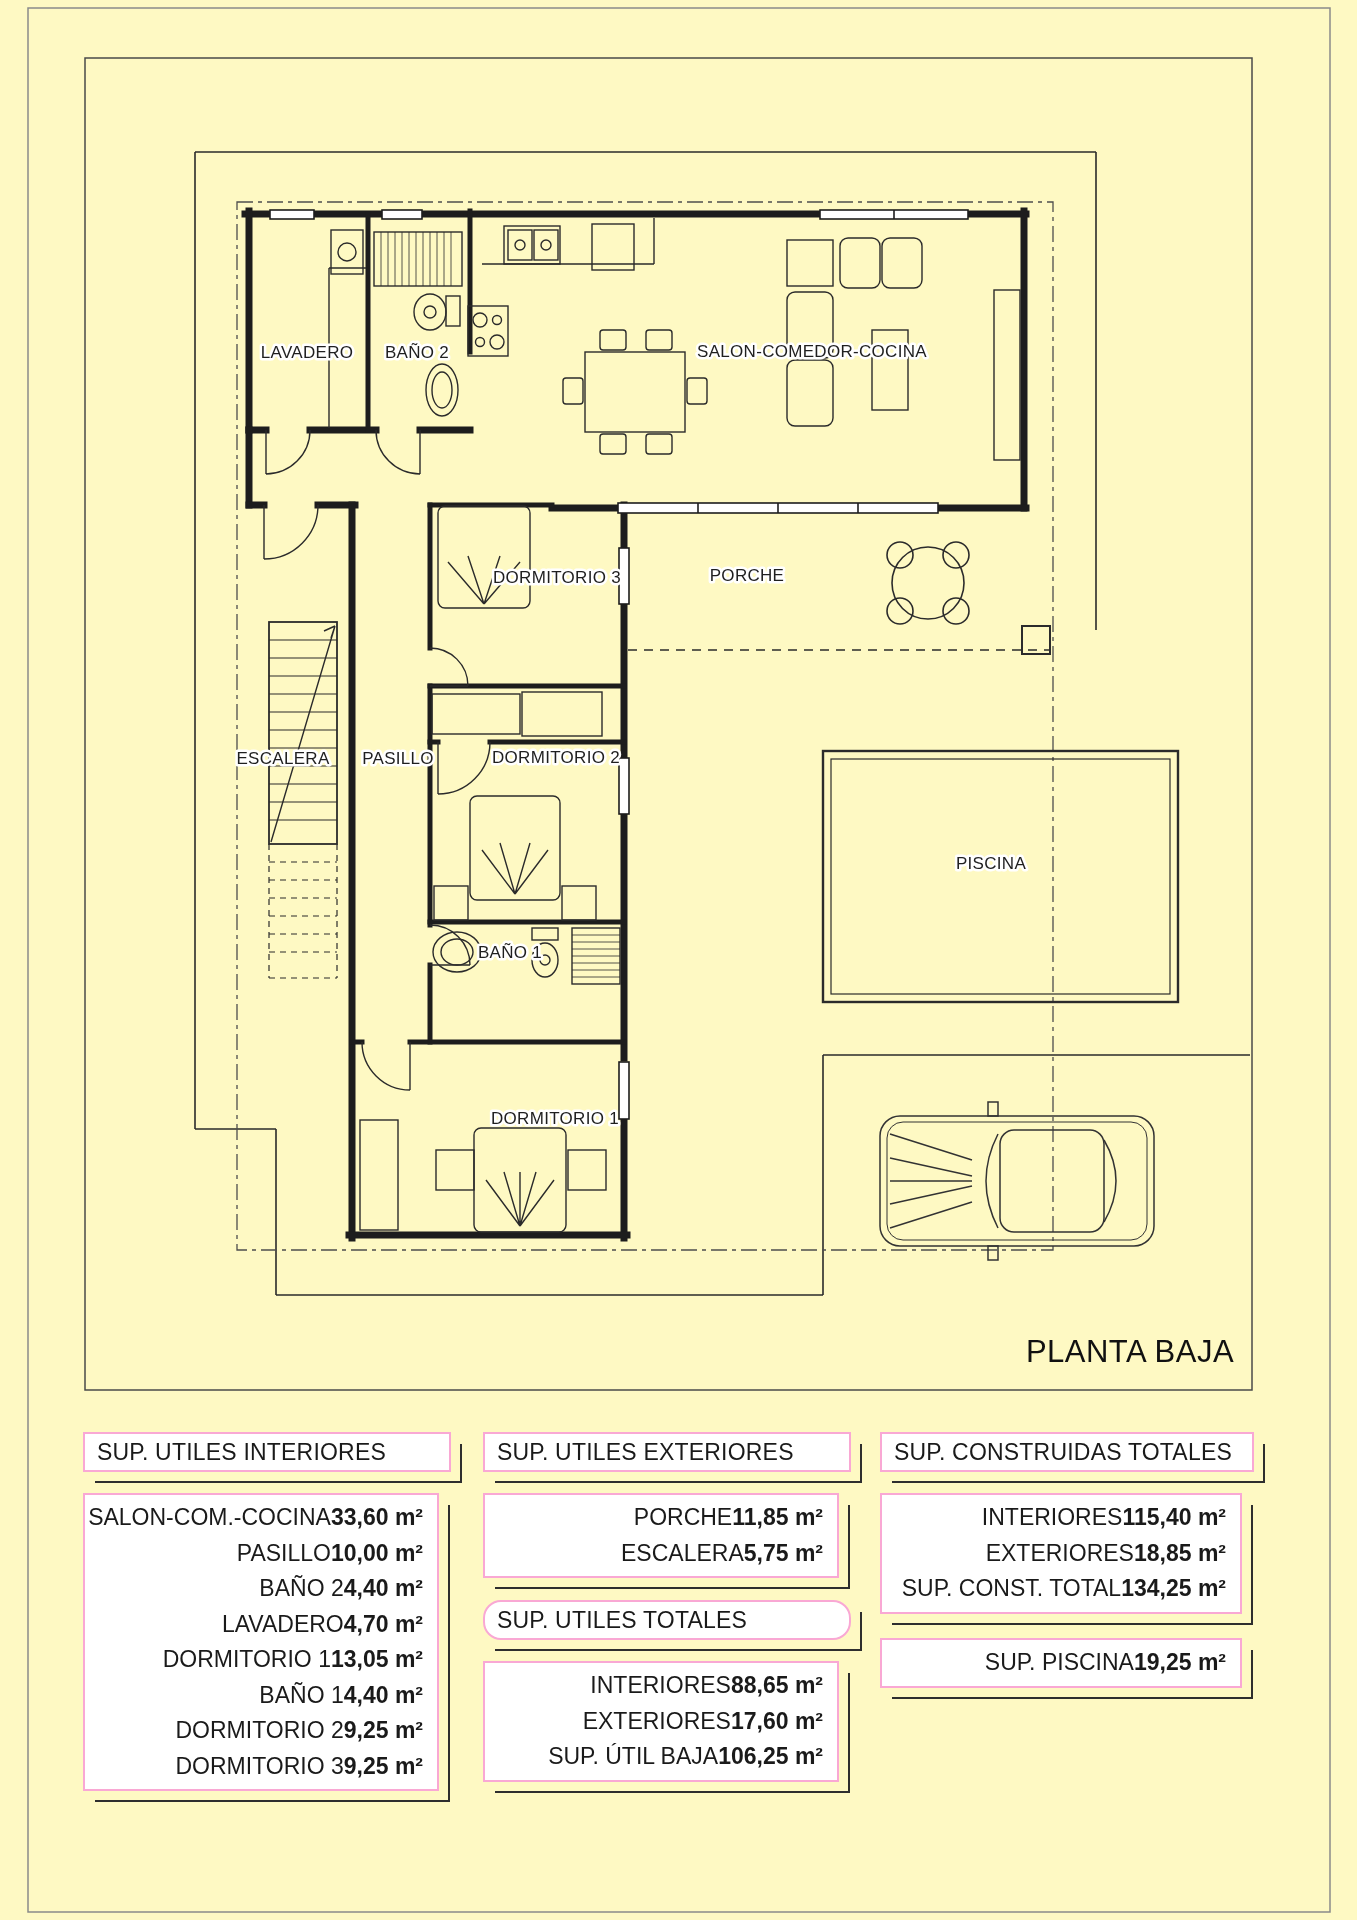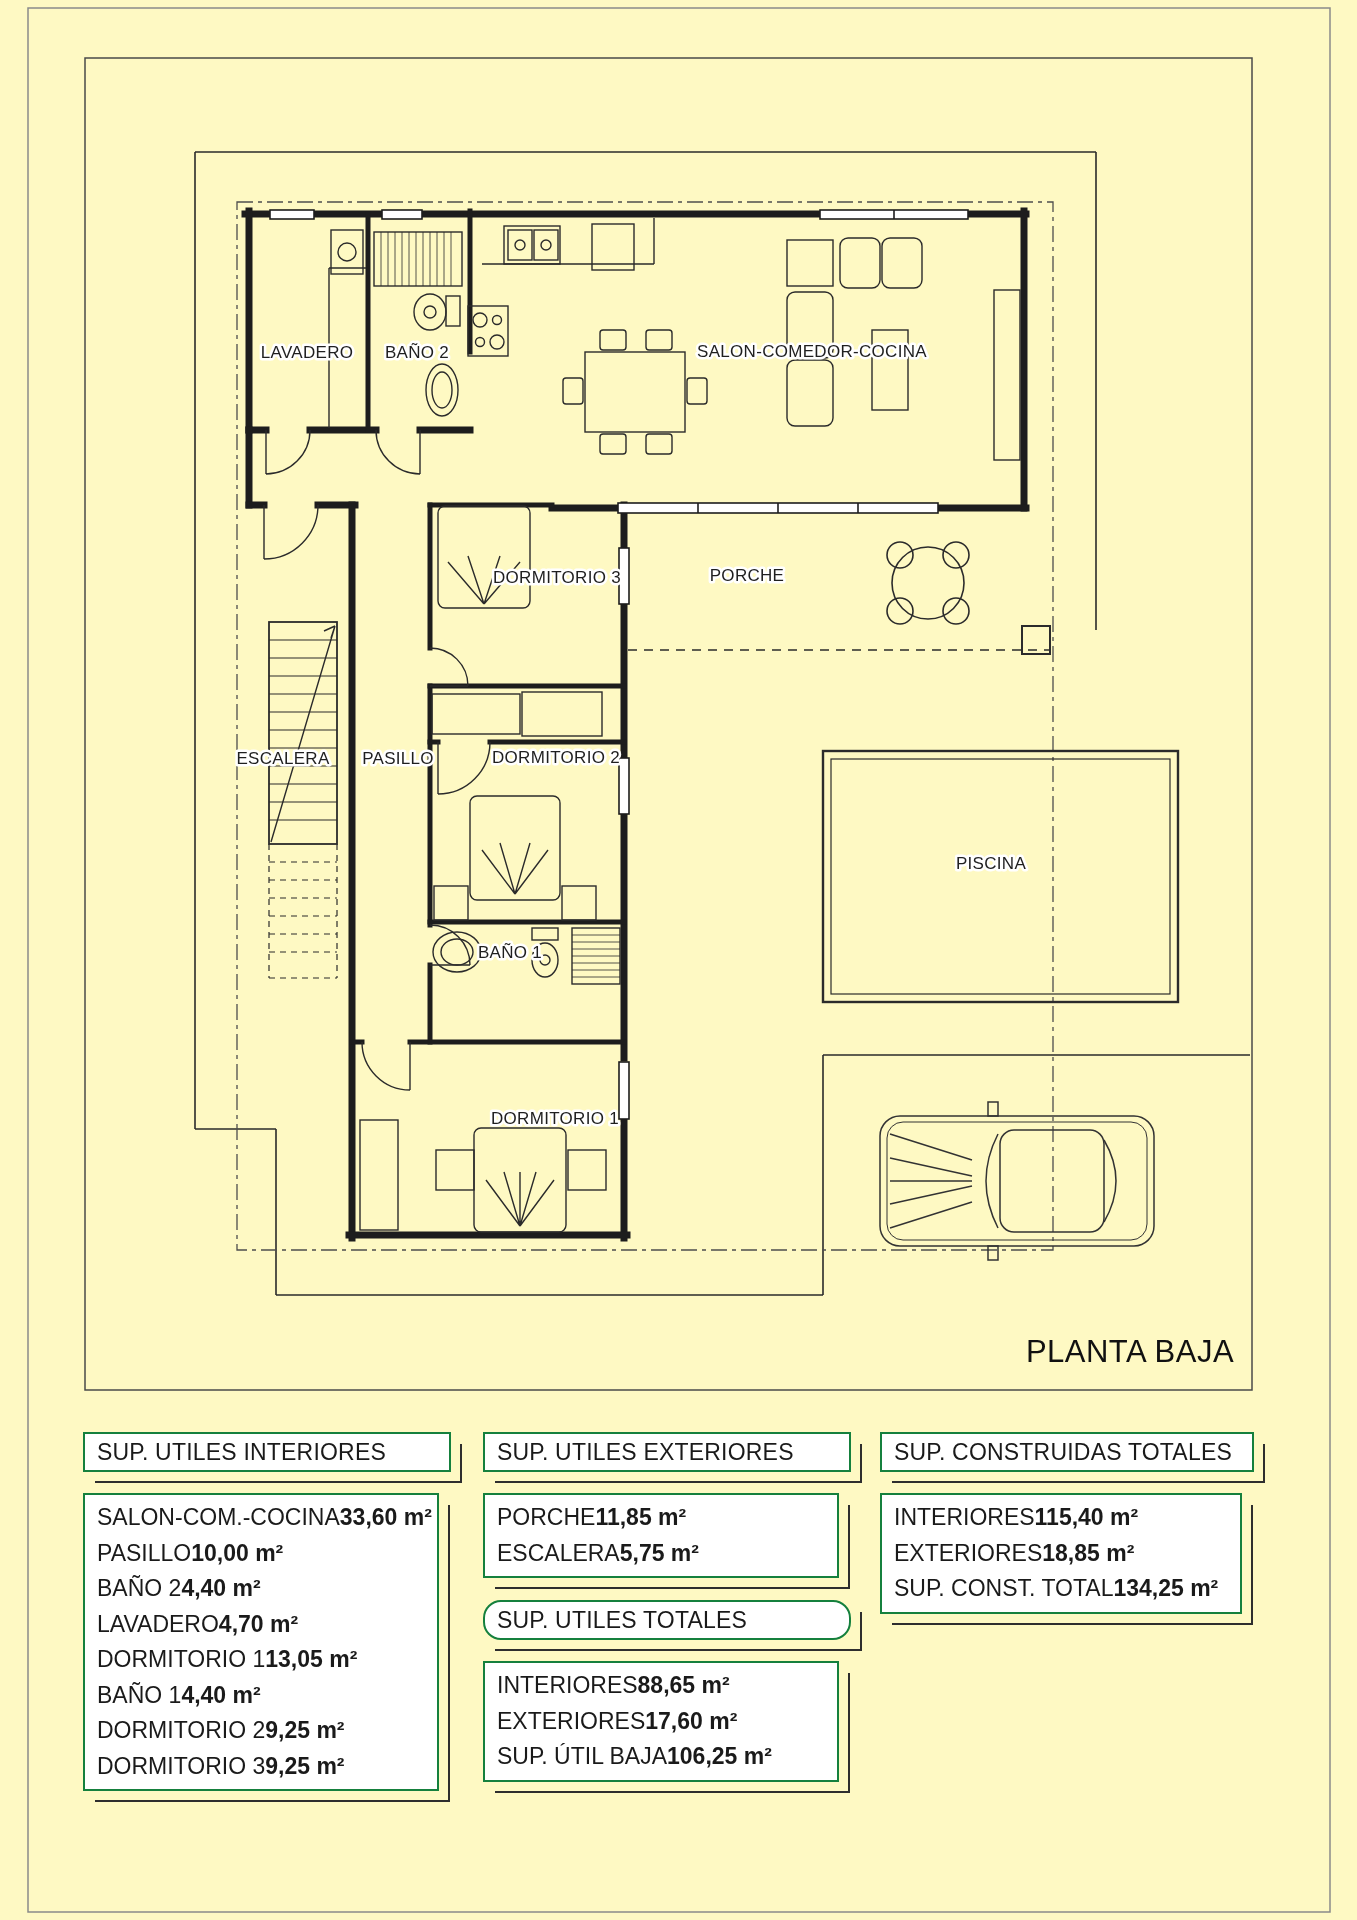--- a/index.html
+++ b/index.html
@@ -13,30 +13,30 @@
     font-family:"Liberation Sans", sans-serif;
     font-size:17px; fill:#1f1f1f; letter-spacing:0.3px;
     paint-order:stroke; stroke:#ffffff; stroke-width:5px; stroke-linejoin:round;
   }
   .title-label {
     font-family:"Liberation Sans", sans-serif;
     font-size:31px; fill:#111; letter-spacing:0.5px;
   }
 
   .box {
-    position:absolute; z-index:2; border:2px solid #15803d; background:#fff;
+    position:absolute; z-index:2; border:2px solid #f9a8d4; background:#fff;
   }
   .box::after {
     content:""; position:absolute; left:10px; top:10px; right:-13px; bottom:-13px;
     border-right:2px solid #2e2e2e; border-bottom:2px solid #2e2e2e; z-index:-1;
   }
   .hdr { display:flex; align-items:center; padding-left:12px;
          font-size:23px; letter-spacing:0.2px; white-space:nowrap; }
   .rows { padding:5px 0; }
-  .trow { display:flex; justify-content:flex-start;
+  .trow { display:flex; justify-content:flex-end;
           padding:0 14px 0 12px; line-height:35.5px; font-size:23px; white-space:nowrap; }
   .trow .val { text-align:right;font-weight:bold; }
 </style>
 </head>
 <body>
 
 <div id="page">
 
   <svg id="plan-svg" width="1357" height="1920" viewBox="0 0 1357 1920">
 
@@ -312,14 +312,20 @@
     <div class="trow">
       <span class="lbl">EXTERIORES</span>
       <span class="val">18,85 m²</span>
     </div>
     <div class="trow">
       <span class="lbl">SUP. CONST. TOTAL</span>
       <span class="val">134,25 m²</span>
     </div>
   </div>
 
+  <div class="box rows" style="left:880px; top:1638px; width:358px;">
+    <div class="trow">
+      <span class="lbl">SUP. PISCINA</span>
+      <span class="val">19,25 m²</span>
+    </div>
+  </div>
 
 </div>
 
 </body></html>

